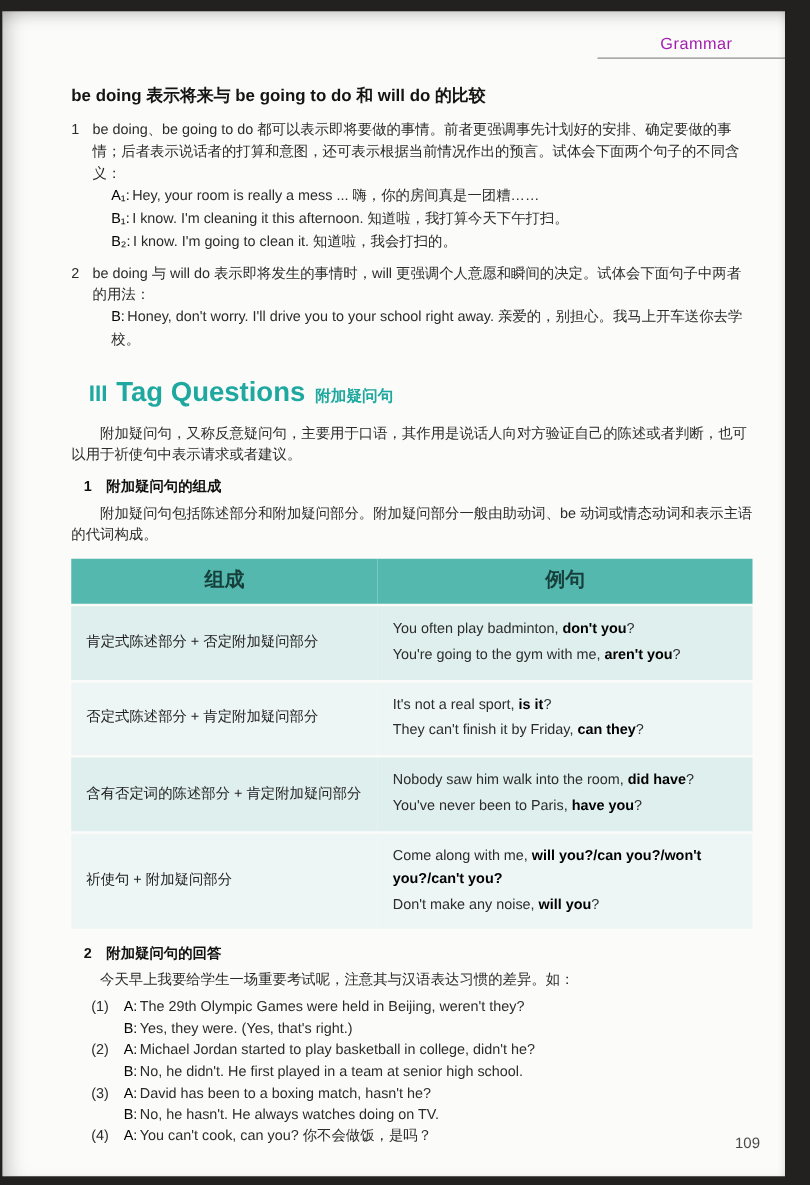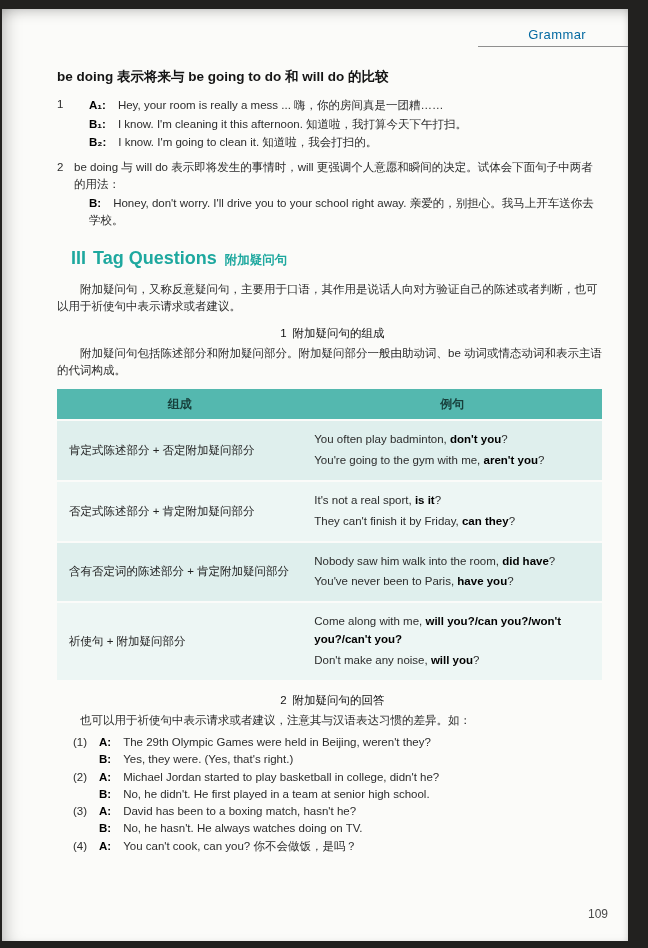--- a/index.html
+++ b/index.html
@@ -17,54 +17,54 @@
                 inset 0 12px 14px -10px rgba(0,0,0,.22),
                 inset -4px 0 8px -6px rgba(0,0,0,.25);
     overflow:hidden;
   }
   .content { padding:10px 26px 0 55px; font-size:11.5px; line-height:1.5; }
 
   
   .running-head { position:relative; height:36px; }
   .grammar {
     position:absolute; right:16px; top:6px;
-    font-size:13px; color:#0369a1; letter-spacing:.4px;
+    font-size:13px; color:#a21caf; letter-spacing:.4px;
   }
   .head-rule {
     position:absolute; right:-26px; top:27px; width:150px;
     border-top:1.5px solid #8f8f8f;
   }
 
   .sec1-title { font-size:13.5px; font-weight:bold; color:#141414; margin:12px 0 9px; }
 
   .num-item { display:flex; margin-bottom:7px; }
   .num-item .num { width:17px; flex:none; }
   .num-body { flex:1; }
   .dlg { margin:1px 0 1px 15px; }
-  .lbl { font-weight:bold; color:#000; margin-right:12px; }
+  .lbl { font-weight:normal; color:#000; margin-right:2px; }
 
   .sec3-head { margin:15px 0 9px; color:var(--teal_heading,#1ea89f); }
   .sec3-head .roman { font-size:18px; font-weight:bold; margin-right:7px;margin-left:14px; }
-  .sec3-head .en { font-size:18px; font-weight:bold; }
+  .sec3-head .en { font-size:22px; font-weight:bold; }
   .sec3-head .cn { font-size:12.5px; font-weight:bold; margin-left:8px; }
 
   .intro { text-indent:2em; margin-bottom:9px; }
 
-  .sub-head { font-weight:normal; color:#111; margin:9px 10px 3px;text-align:center; }
+  .sub-head { font-weight:bold; color:#111; margin:9px 10px 3px; }
   .sub-head .sub-num { display:inline-block; width:18px; }
   .sub-text { text-indent:2em; margin-bottom:5px; }
 
   table.tag-table {
     width:100%; border-collapse:separate; border-spacing:0 2px;
     margin:8px 0 10px; font-size:11.5px;
   }
   .tag-table th {
     background:var(--table_header_bg,#54b8af);
     color:var(--table_header_text,#173f3b);
-    font-weight:bold; font-size:12px; padding:6px 3px; text-align:center;
+    font-weight:bold; font-size:16px; padding:6px 3px; text-align:center;
   }
   .tag-table td { vertical-align:middle; padding:7px 12px; }
   .tag-table td.left { width:45%; color:#222; }
   .tag-table tr.row-a td { background:var(--row_a_bg,#dfefed); }
   .tag-table tr.row-b td { background:var(--row_b_bg,#edf6f4); }
   .ex { margin:3px 0; line-height:1.55; }
   b, .bold { color:#000; }
 
   .qa-list { margin:2px 0 6px 16px; }
   .qa-line { display:flex; }
@@ -85,20 +85,21 @@
     <div class="running-head">
       <span class="grammar">Grammar</span>
       <div class="head-rule"></div>
     </div>
 
     <div class="sec1-title">be doing 表示将来与 be going to do 和 will do 的比较</div>
 
     <div class="num-item">
       <span class="num">1</span>
       <div class="num-body">
+        <p>be doing、be going to do 都可以表示即将要做的事情。前者更强调事先计划好的安排、确定要做的事情；后者表示说话者的打算和意图，还可表示根据当前情况作出的预言。试体会下面两个句子的不同含义：</p>
         <p class="dlg"><b class="lbl">A₁:</b><span>Hey, your room is really a mess ... 嗨，你的房间真是一团糟……</span></p>
         <p class="dlg"><b class="lbl">B₁:</b><span>I know. I'm cleaning it this afternoon. 知道啦，我打算今天下午打扫。</span></p>
         <p class="dlg"><b class="lbl">B₂:</b><span>I know. I'm going to clean it. 知道啦，我会打扫的。</span></p>
       </div>
     </div>
 
     <div class="num-item">
       <span class="num">2</span>
       <div class="num-body">
         <p>be doing 与 will do 表示即将发生的事情时，will 更强调个人意愿和瞬间的决定。试体会下面句子中两者的用法：</p>
@@ -152,21 +153,21 @@
             <p class="ex"><span>Come along with me, </span><b>will you?/can you?/won't you?/can't you?</b><span></span></p>
             <p class="ex"><span>Don't make any noise, </span><b>will you</b><span>?</span></p>
           </td>
         </tr>
       </tbody>
     </table>
 
     <div class="sub-head">
       <span class="sub-num">2</span><span>附加疑问句的回答</span>
     </div>
-    <p class="sub-text">也可以用于祈使句中表示请求或者建议，注意其与汉语表达习惯的差异。如：</p>
+    <p class="sub-text">今天早上我要给学生一场重要考试呢，注意其与汉语表达习惯的差异。如：</p>
 
     <div class="qa-list">
       <div class="qa-line">
         <span class="qa-num">(1)</span>
         <span class="qa-body"><b class="lbl">A:</b><span>The 29th Olympic Games were held in Beijing, weren't they?</span></span>
       </div>
       <div class="qa-line">
         <span class="qa-num"></span>
         <span class="qa-body"><b class="lbl">B:</b><span>Yes, they were. (Yes, that's right.)</span></span>
       </div>

